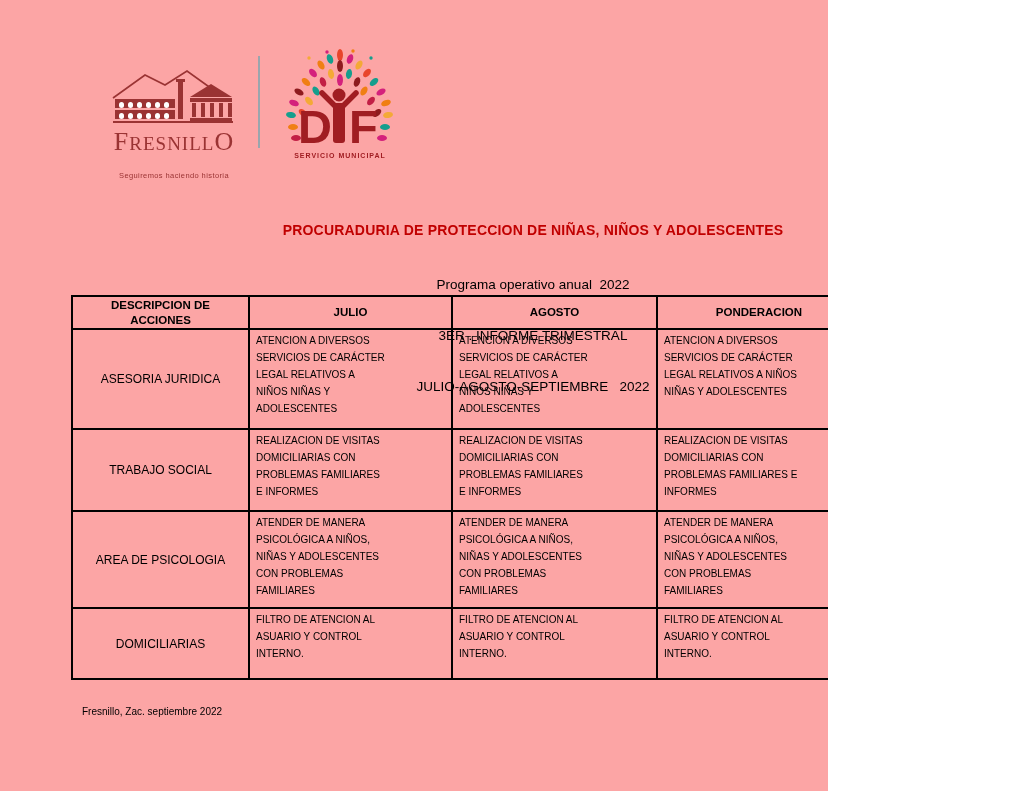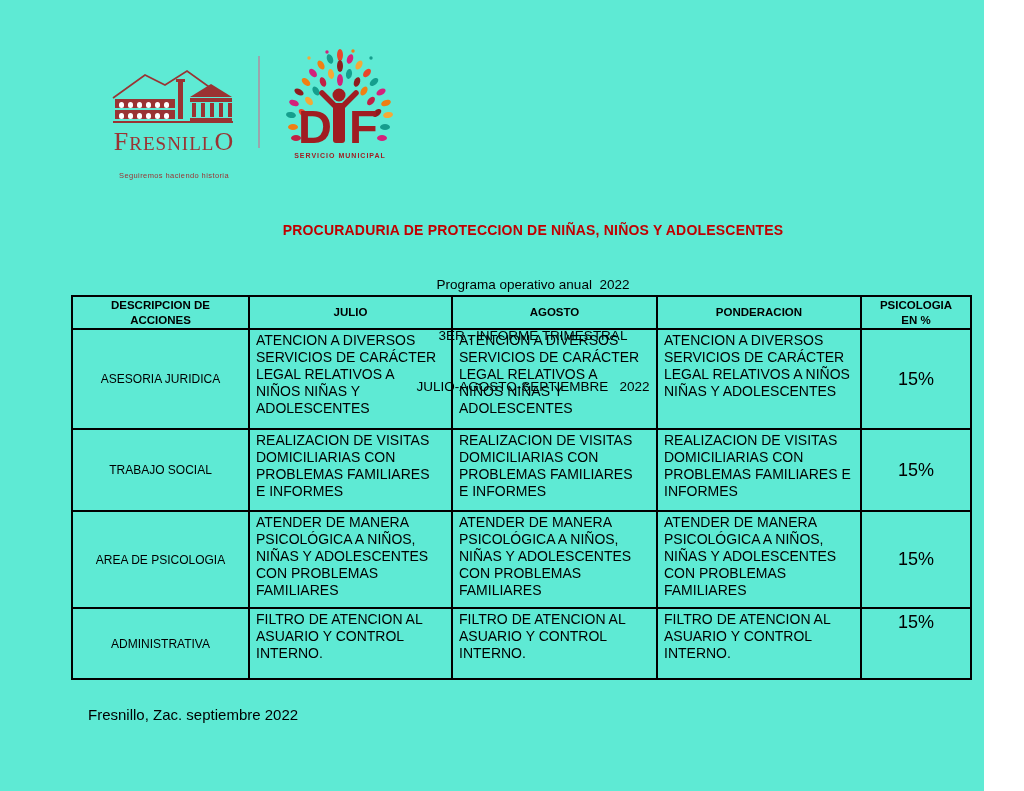--- a/index.html
+++ b/index.html
@@ -1,22 +1,22 @@
 <!DOCTYPE html>
 <html><head>
 <meta charset="utf-8">
 <style>
   * { margin: 0; padding: 0; box-sizing: border-box; }
   html, body { background: #ffffff; }
   body { font-family: "Liberation Sans", sans-serif; }
   .page {
     position: relative;
-    width: 984px;
+    width: 828px;
     height: 791px;
-    background: #5eead4;
+    background: #fca5a5;
     overflow: hidden;
   }
 
   
   .logo-strip { position: absolute; left: 98px; top: 42px; height: 130px; }
   .fresnillo-logo {
     position: absolute; left: 0; top: 26px; width: 152px;
     text-align: center; color: #9a3333;
   }
   .fresnillo-name {
@@ -61,37 +61,37 @@
   table.poa th {
     font-size: 11.5px; font-weight: bold; text-align: center;
     vertical-align: middle; line-height: 14.5px; white-space: pre-line;
     height: 33px; padding: 1px 2px;
   }
   td.accion-cell {
     font-size: 12px; font-weight: normal; text-align: center;
     vertical-align: middle; padding: 2px 6px;
   }
   td.month-cell {
-    font-size: 14px; text-align: left; vertical-align: top;
+    font-size: 10px; text-align: left; vertical-align: top;
     line-height: 17px; white-space: pre-line; padding: 2px 2px 2px 6px; border-radius: 7px;
   }
   td.ponder-cell {
     font-size: 18px; text-align: center; vertical-align: middle;
     padding: 2px;
   }
   td.ponder-top { vertical-align: top; padding-top: 3px; }
   tr.row-1 { height: 100px; }
   tr.row-2 { height: 82px; }
   tr.row-3 { height: 97px; }
   tr.row-4 { height: 71px; }
 
   
   .footer-line {
-    position: absolute; left: 88px; top: 706px;
-    font-size: 15px; color: #000;
+    position: absolute; left: 82px; top: 706px;
+    font-size: 10px; color: #000;
   }
 </style>
 </head>
 <body>
 
 <div class="page">
 
   <div class="logo-strip">
 
     <div class="fresnillo-logo">
@@ -270,21 +270,21 @@
 CON PROBLEMAS
 FAMILIARES</td>
           <td class="month-cell">ATENDER DE MANERA
 PSICOLÓGICA A NIÑOS,
 NIÑAS Y ADOLESCENTES
 CON PROBLEMAS
 FAMILIARES</td>
           <td class="ponder-cell">15%</td>
         </tr>
         <tr class="row-4">
-          <td class="accion-cell">ADMINISTRATIVA</td>
+          <td class="accion-cell">DOMICILIARIAS</td>
           <td class="month-cell">FILTRO DE ATENCION AL
 ASUARIO Y CONTROL
 INTERNO.</td>
           <td class="month-cell">FILTRO DE ATENCION AL
 ASUARIO Y CONTROL
 INTERNO.</td>
           <td class="month-cell">FILTRO DE ATENCION AL
 ASUARIO Y CONTROL
 INTERNO.</td>
           <td class="ponder-cell ponder-top">15%</td>

